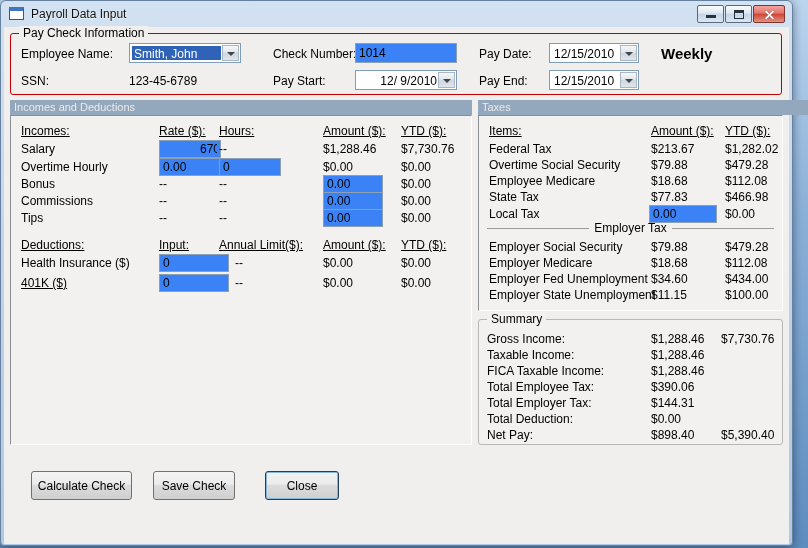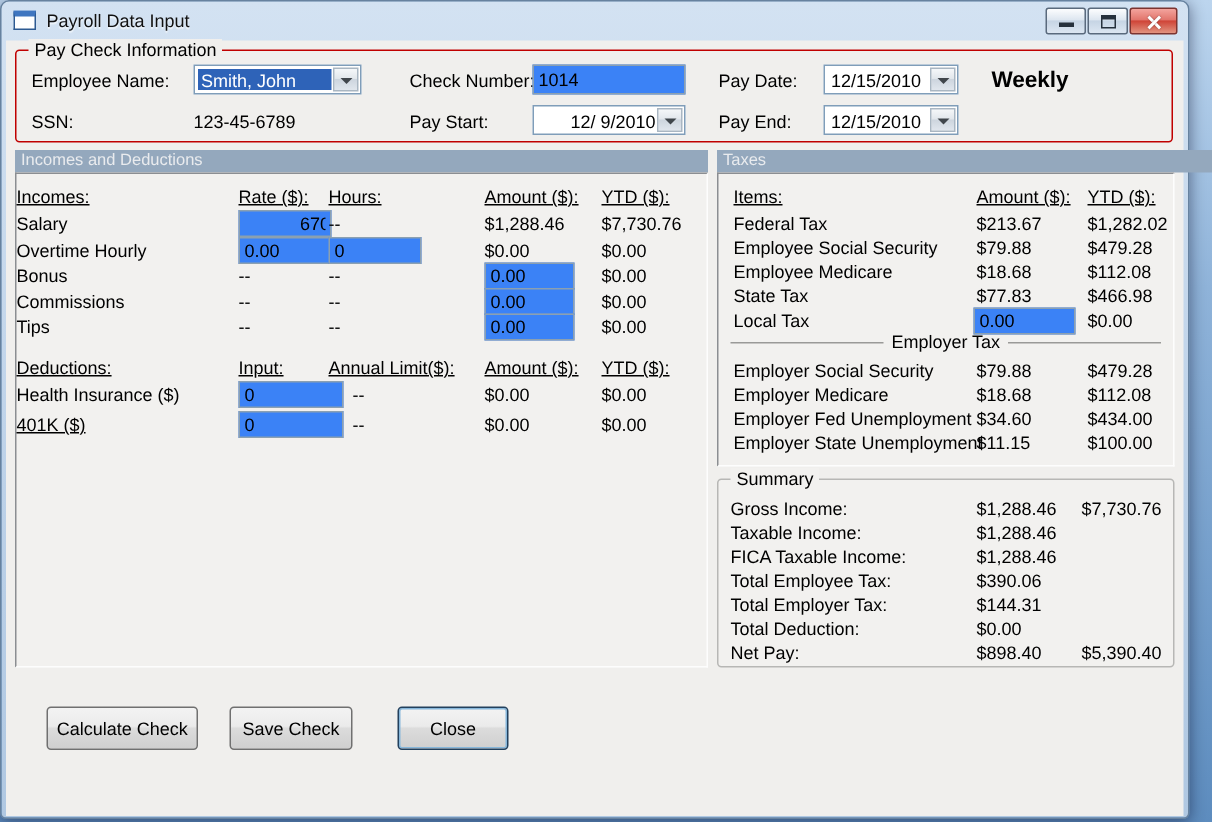--- a/index.html
+++ b/index.html
@@ -99,21 +99,21 @@
     border-right:1px solid #fdfdfd; border-bottom:1px solid #fdfdfd;
   }
   #panel-incomes { left:6px; top:88px; width:462px; height:330px; }
   #panel-taxes   { left:474px; top:88px; width:305px; height:196px; }
 
   .row { position:absolute; left:0; right:0; height:18px; }
   .row > span { position:absolute; top:0; white-space:nowrap; }
   .row > .tin { top:-2px; }
   .u { text-decoration:underline; }
 
-  .lc1{left:0} .lc2{left:148px} .lc3{left:208px} .lc4{left:312px} .lc5{left:390px}
+  .lc1{left:10px} .lc2{left:148px} .lc3{left:208px} .lc4{left:312px} .lc5{left:390px}
   .tc1{left:10px} .tc2{left:172px} .tc3{left:246px}
   .sc1{left:8px}  .sc2{left:172px} .sc3{left:242px}
 
   .er-hdr { position:absolute; left:8px; right:8px; top:105px; display:flex; }
   .er-hdr .ln { flex:1; border-top:1px solid #9a9a98; margin-top:7px; }
   .er-hdr .tx { padding:0 5px; white-space:nowrap; }
 
   
   .pushbtn {
     position:absolute; top:444px; height:29px; font-family:inherit; font-size:12px; color:#000;
@@ -266,21 +266,21 @@
         <span class="tc1 u">Items:</span>
         <span class="tc2 u">Amount ($):</span>
         <span class="tc3 u">YTD ($):</span>
       </div>
       <div class="row" style="top:26px">
         <span class="tc1">Federal Tax</span>
         <span class="tc2">$213.67</span>
         <span class="tc3">$1,282.02</span>
       </div>
       <div class="row" style="top:42px">
-        <span class="tc1">Employee Social Security</span>
+        <span class="tc1">Overtime Social Security</span>
         <span class="tc2">$79.88</span>
         <span class="tc3">$479.28</span>
       </div>
       <div class="row" style="top:58px">
         <span class="tc1">Employee Medicare</span>
         <span class="tc2">$18.68</span>
         <span class="tc3">$112.08</span>
       </div>
       <div class="row" style="top:74px">
         <span class="tc1">State Tax</span>

